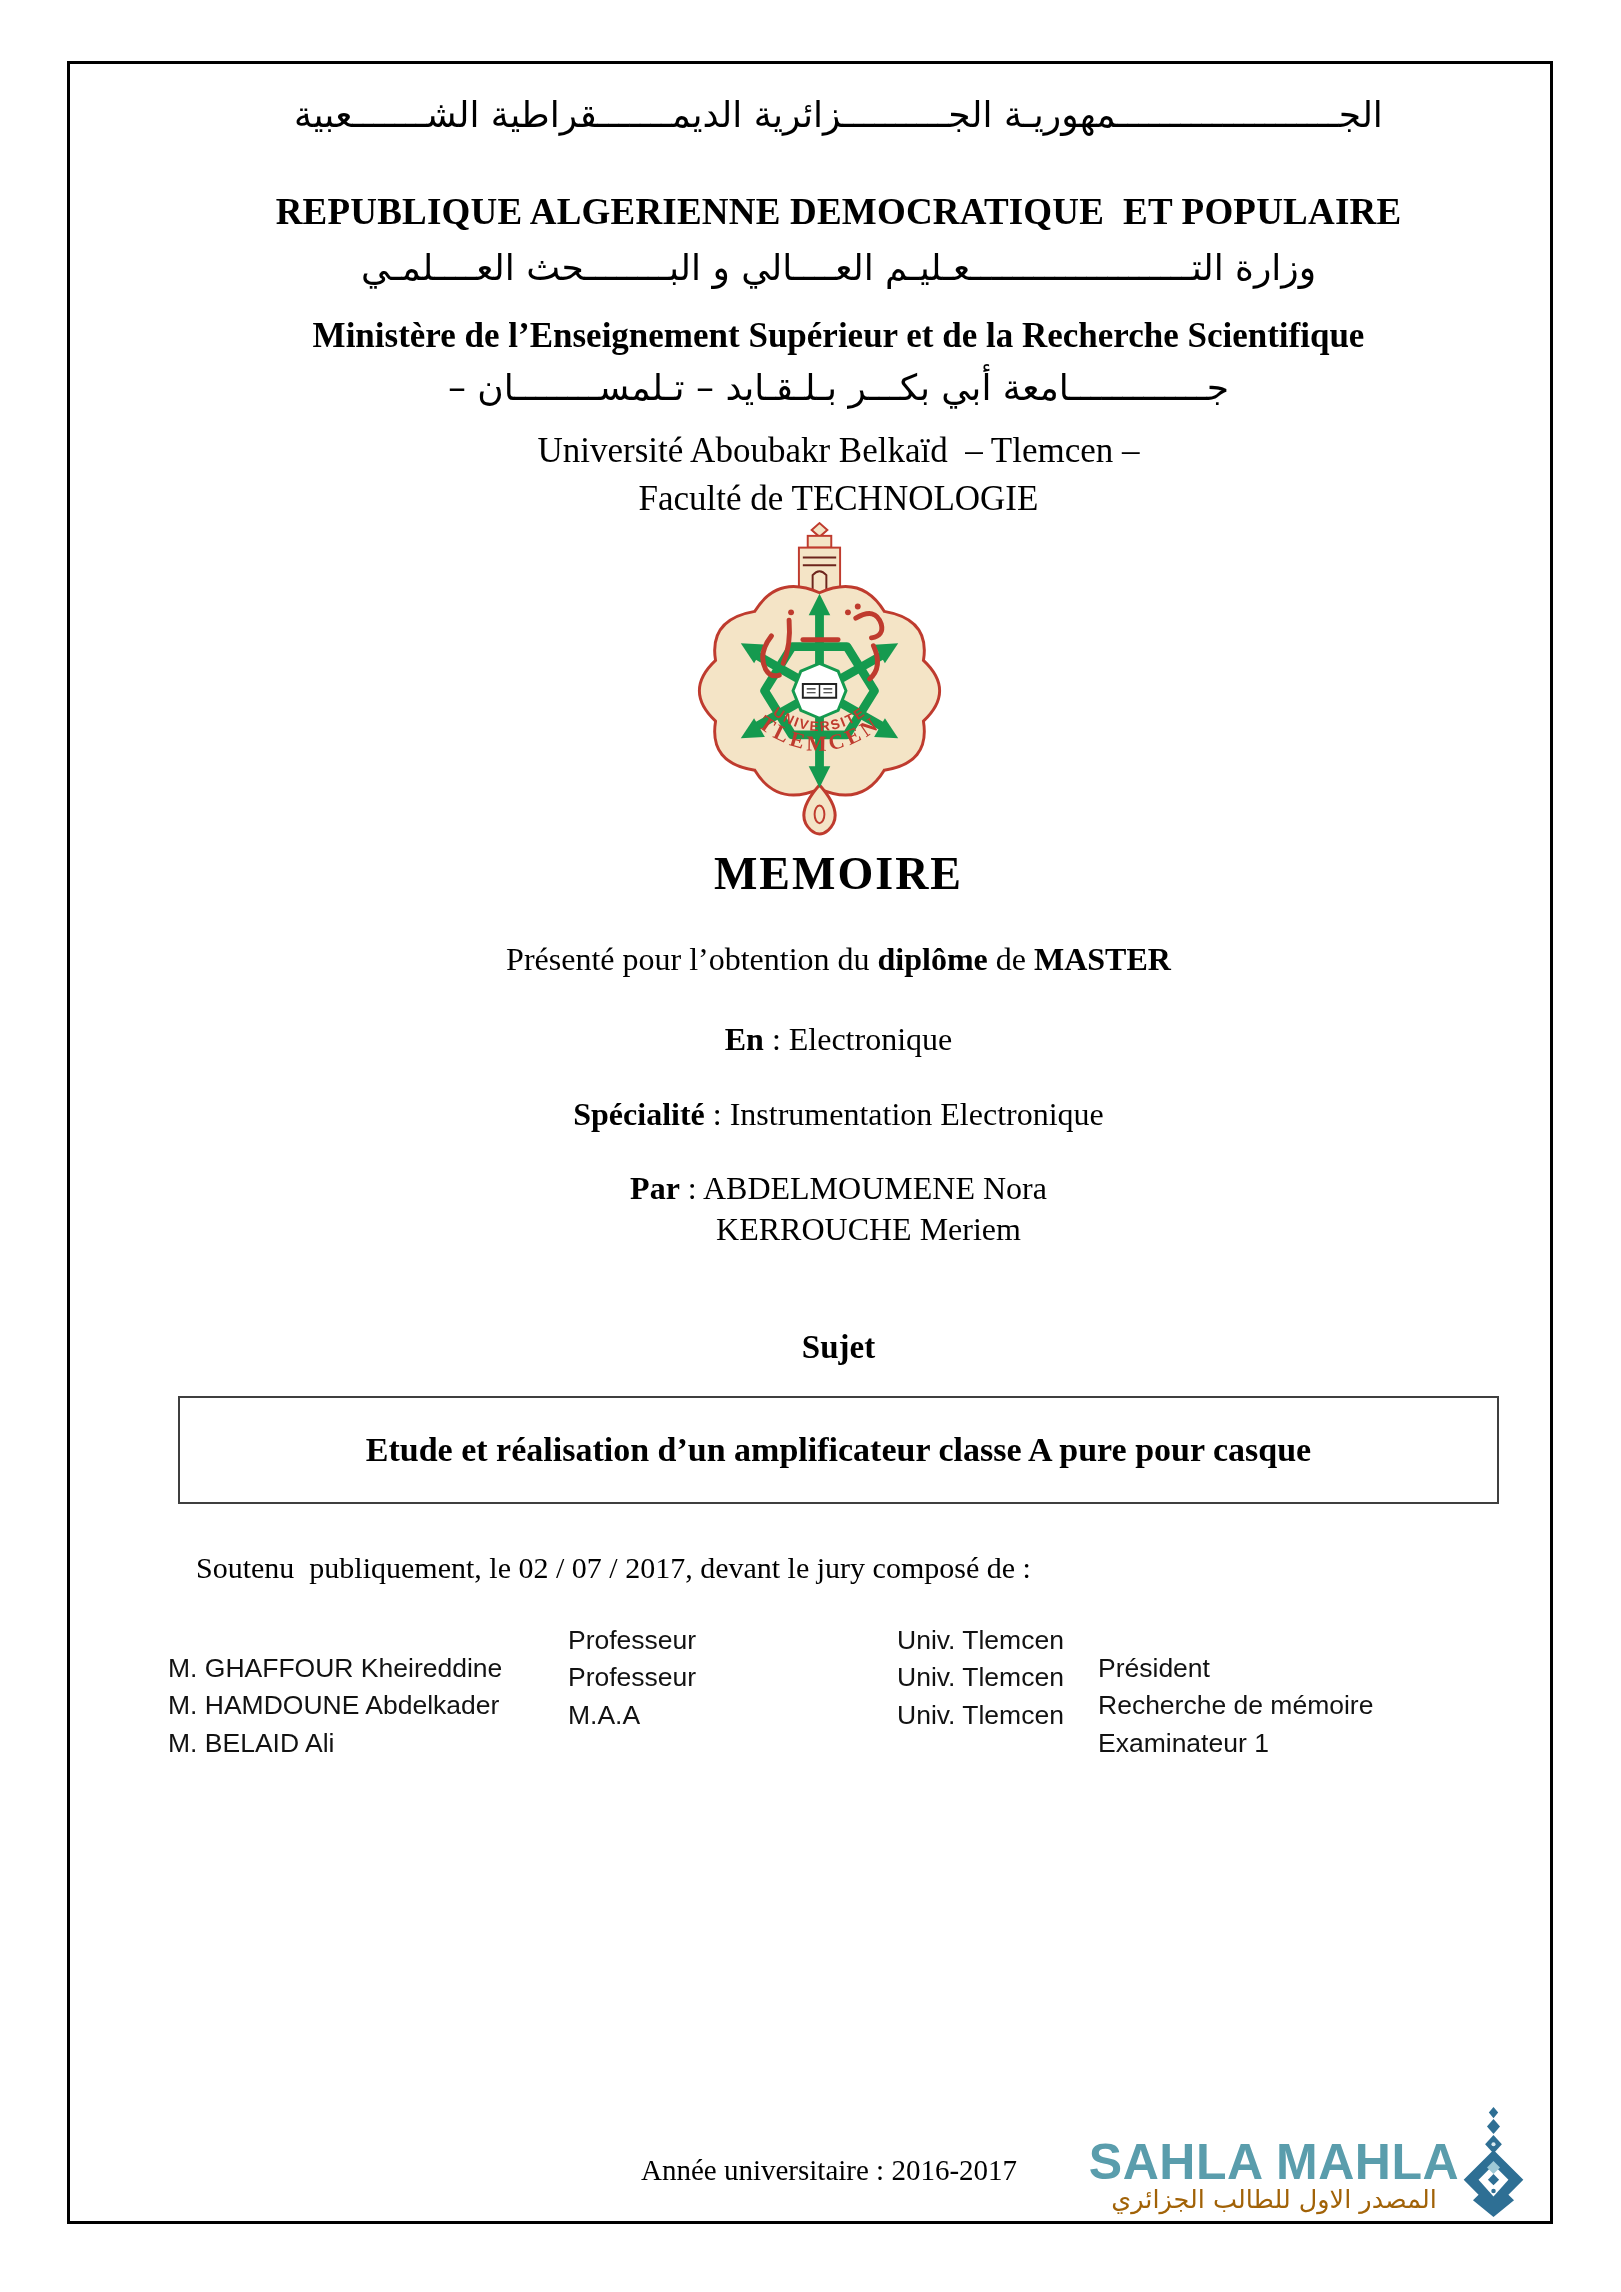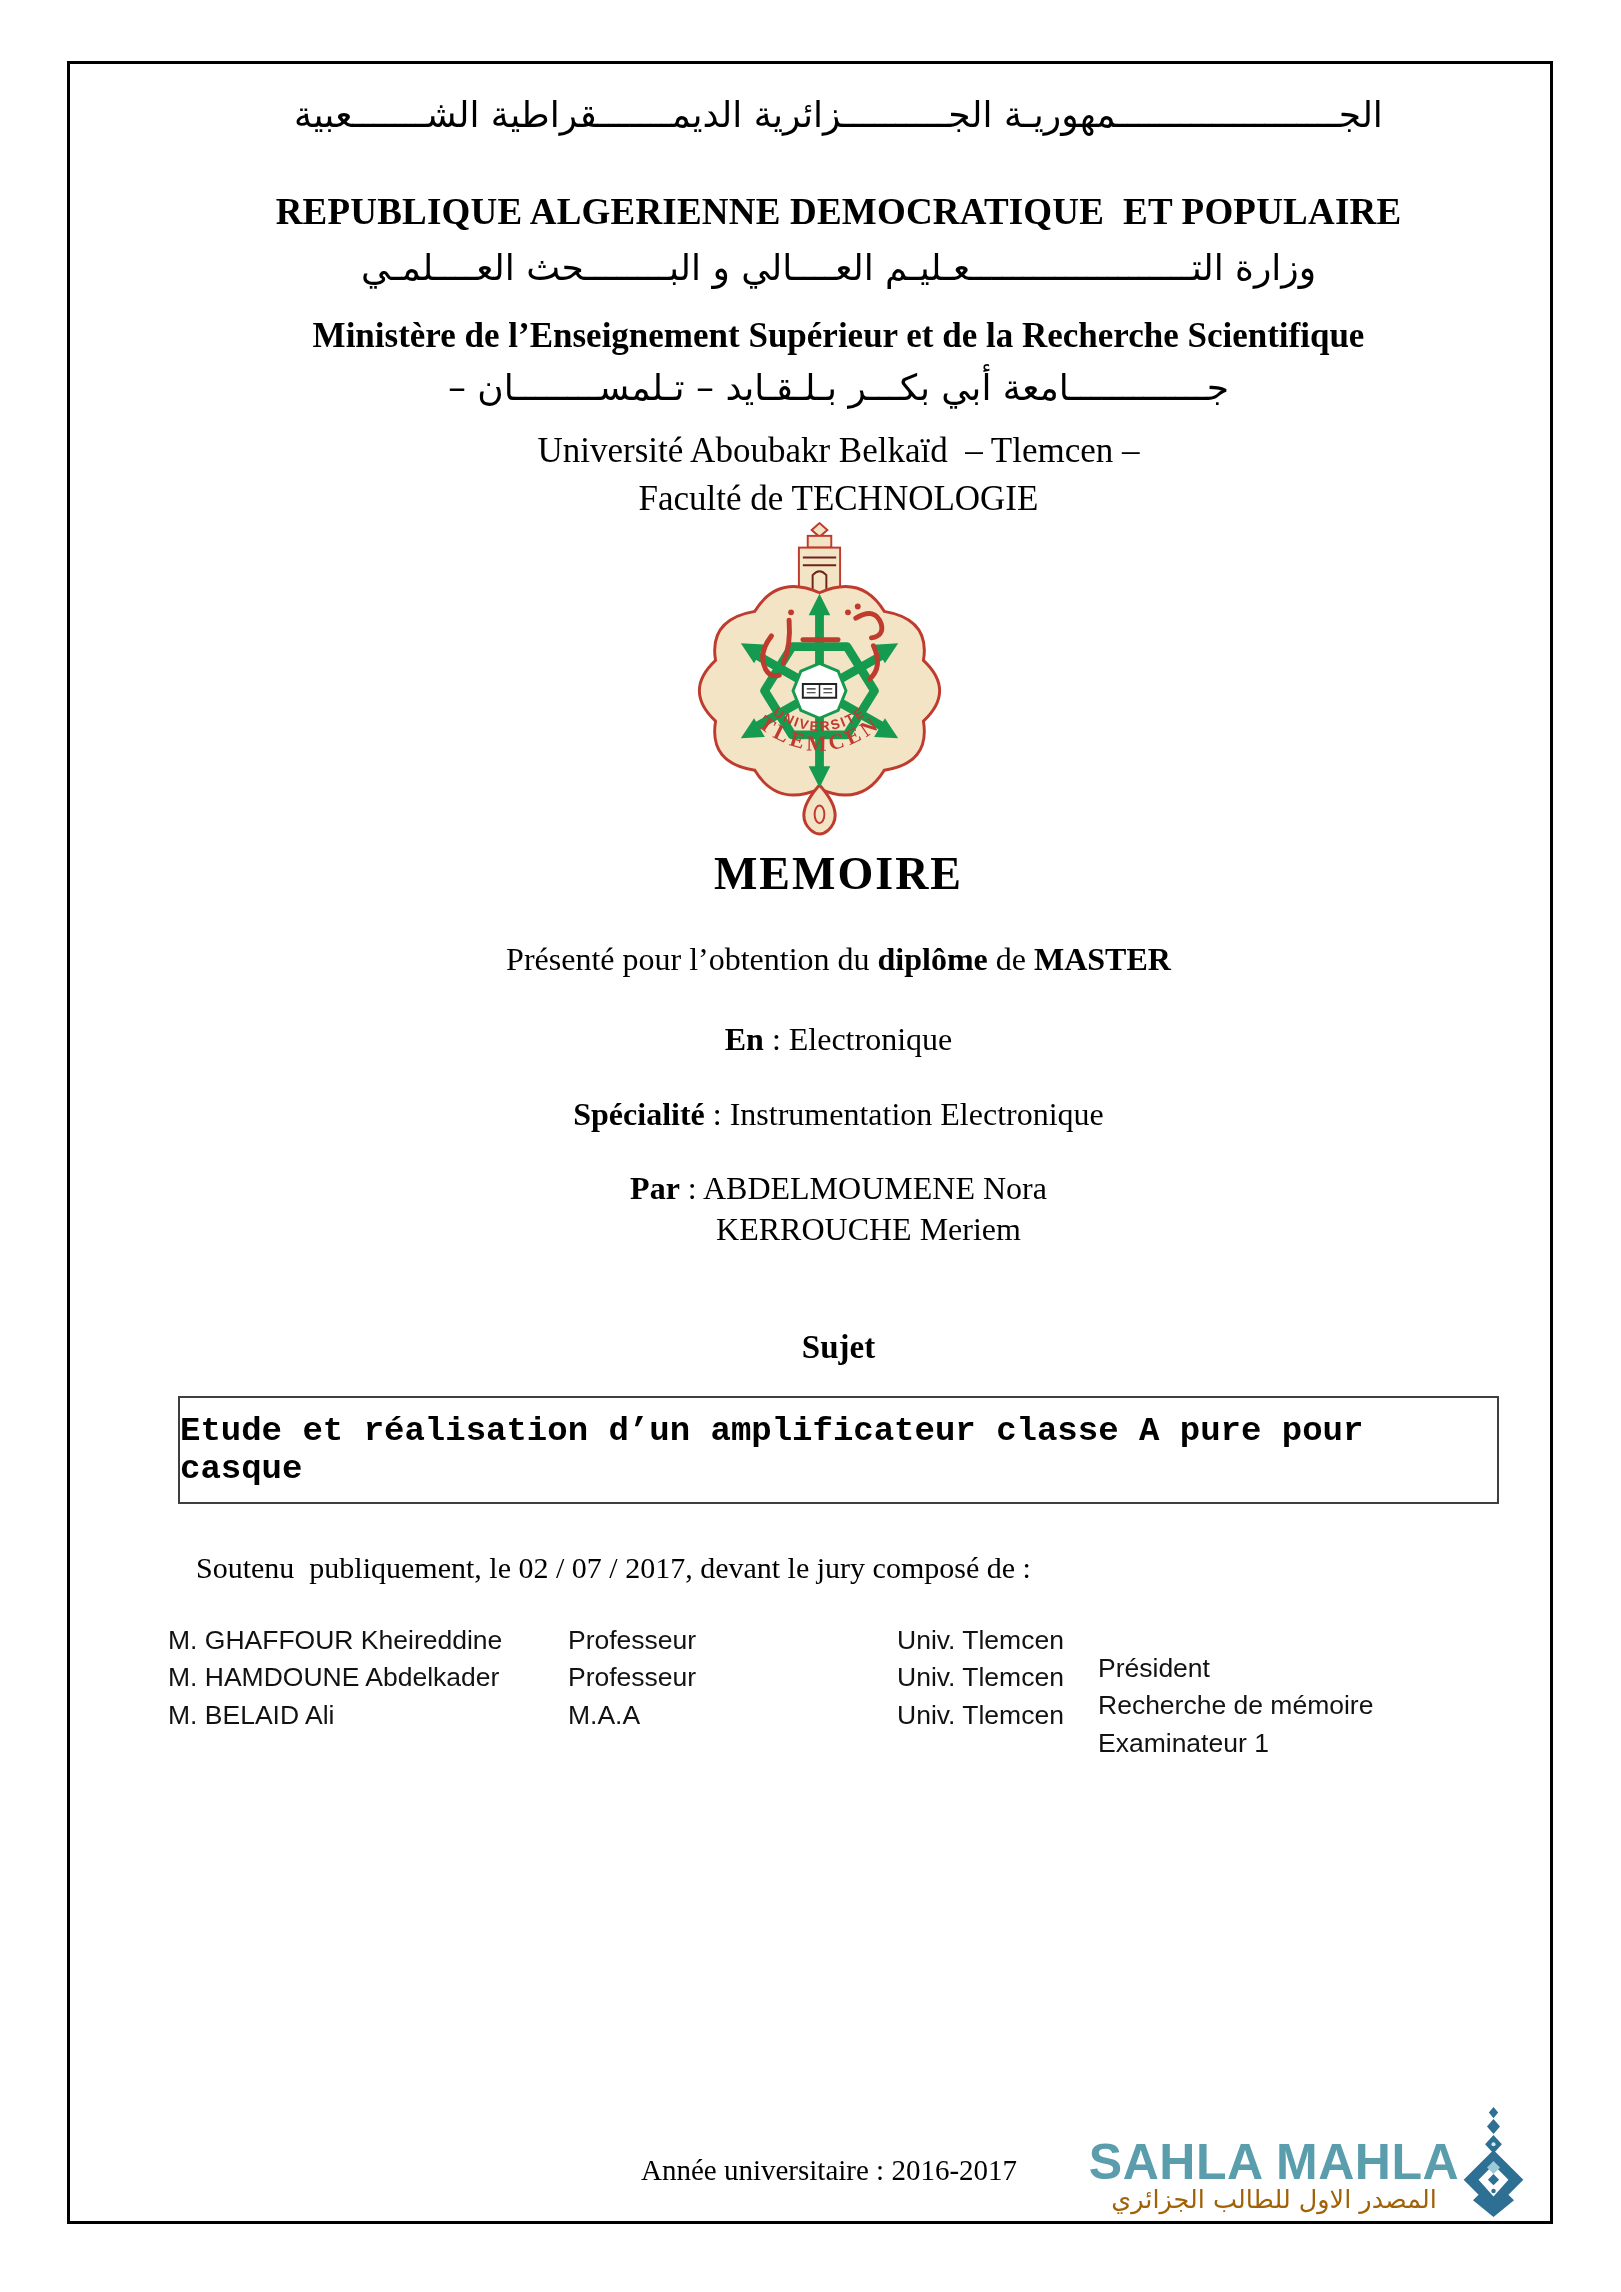--- a/index.html
+++ b/index.html
@@ -26,26 +26,26 @@
   .enl  { top:1021px; font-size:32px; }
   .spec { top:1096px; font-size:32px; }
   .par  { top:1170px; font-size:32px; }
   .par2 { top:1211px; font-size:32px; left:208px; }
   .sujet{ top:1329px; font-size:33px; font-weight:bold; }
   .titlebox {
     position:absolute; left:178px; top:1396px; width:1321px; height:108px;
     border:2px solid #3f3f3f; box-sizing:border-box;
     display:flex; align-items:center; justify-content:center;
   }
-  .titlebox .txt { font-size:34px; font-weight:bold; white-space:pre-wrap; text-align:left;font-family:Liberation Mono, monospace; }
+  .titlebox .txt { font-size:34px; font-weight:bold; white-space:pre-wrap; text-align:center; }
   .sout { position:absolute; left:196px; top:1551px; font-size:30px; white-space:pre-wrap; }
   .jury { position:absolute; left:0; top:0; width:100%; height:100%;
           font-family:"Liberation Sans", sans-serif; font-size:26.5px; color:#121212; }
   .jrow { position:absolute; left:168px; width:1313px; height:35px; }
-  .jrow .c1 { position:absolute; left:0; }
+  .jrow .c1 { position:absolute; left:0;margin-top:28px; }
   .jrow .c2 { position:absolute; left:360px;margin-left:40px; }
   .jrow .c3 { position:absolute; left:729px; }
   .jrow .c4 { position:absolute; left:930px;margin-top:28px; }
   .r1 { top:1625px; } .r2 { top:1662px; } .r3 { top:1700px; }
   .annee { top:2154px; left:178px; width:1302px; font-size:29px; }
   .sahla-word {
     position:absolute; left:1082px; top:2133px; width:384px; text-align:center;
     font-family:"Liberation Sans", sans-serif; font-size:50px; font-weight:bold;
     color:#5a9dac; letter-spacing:0.5px; white-space:nowrap;
   }

